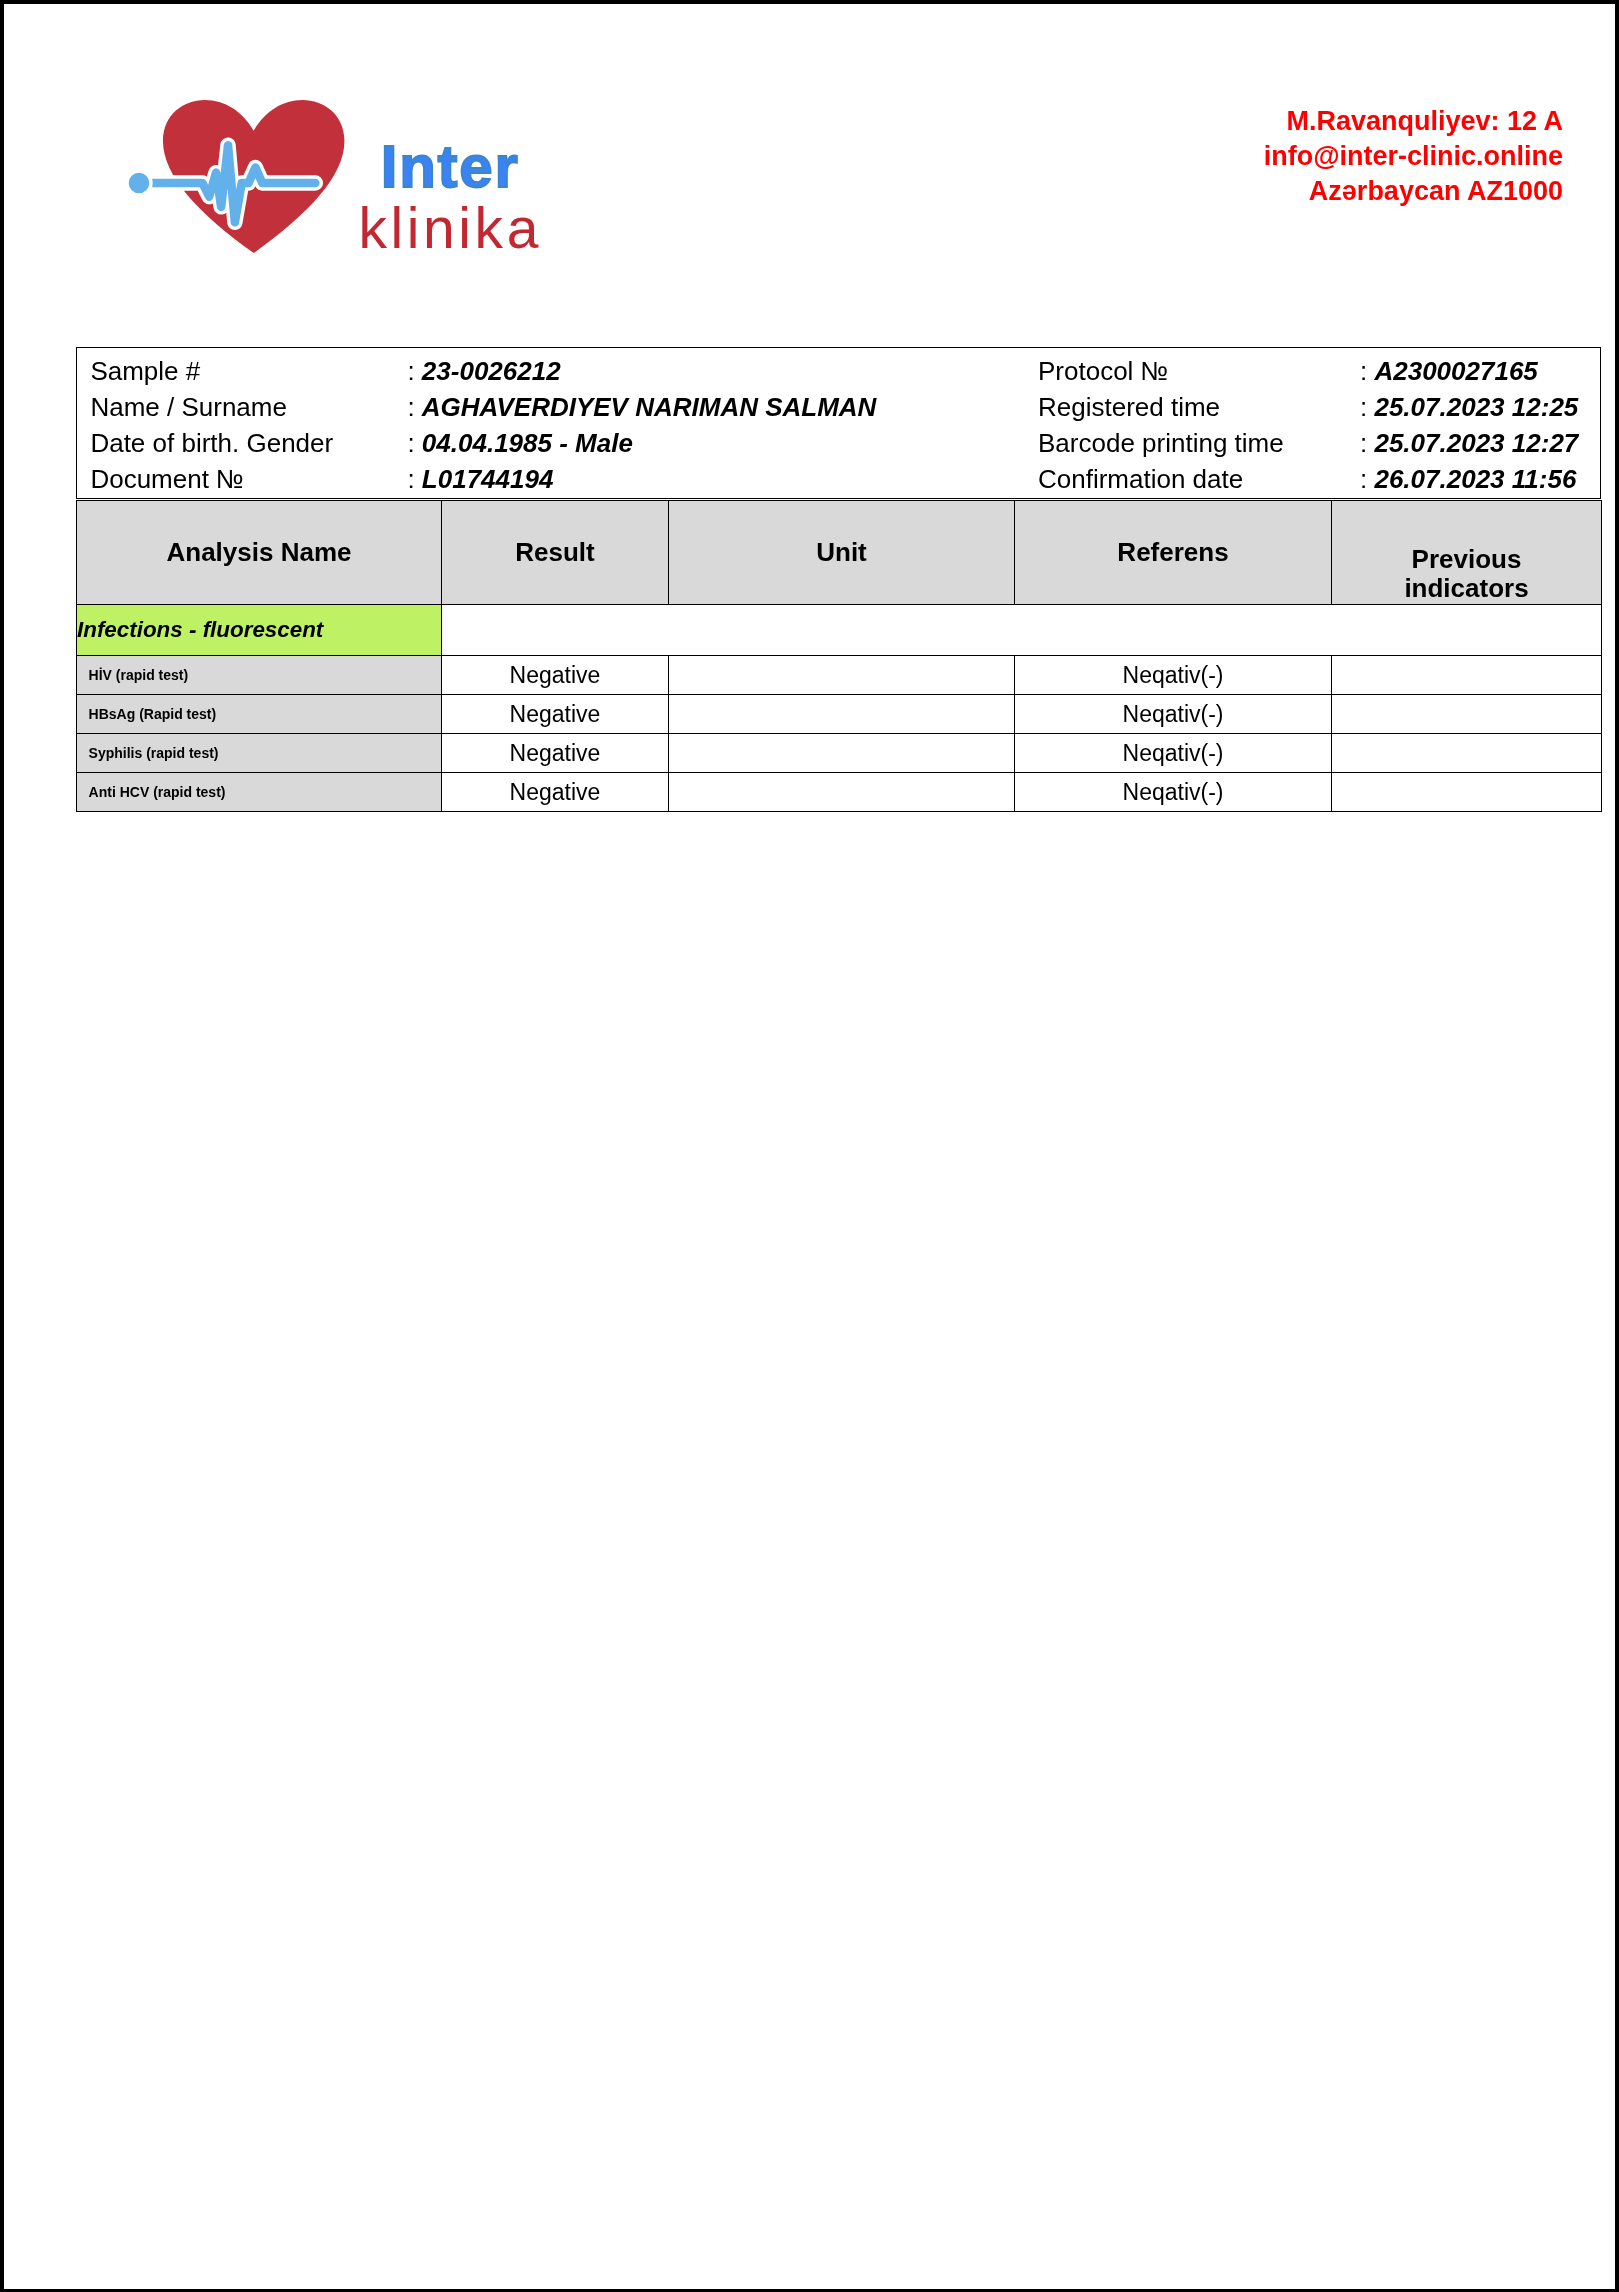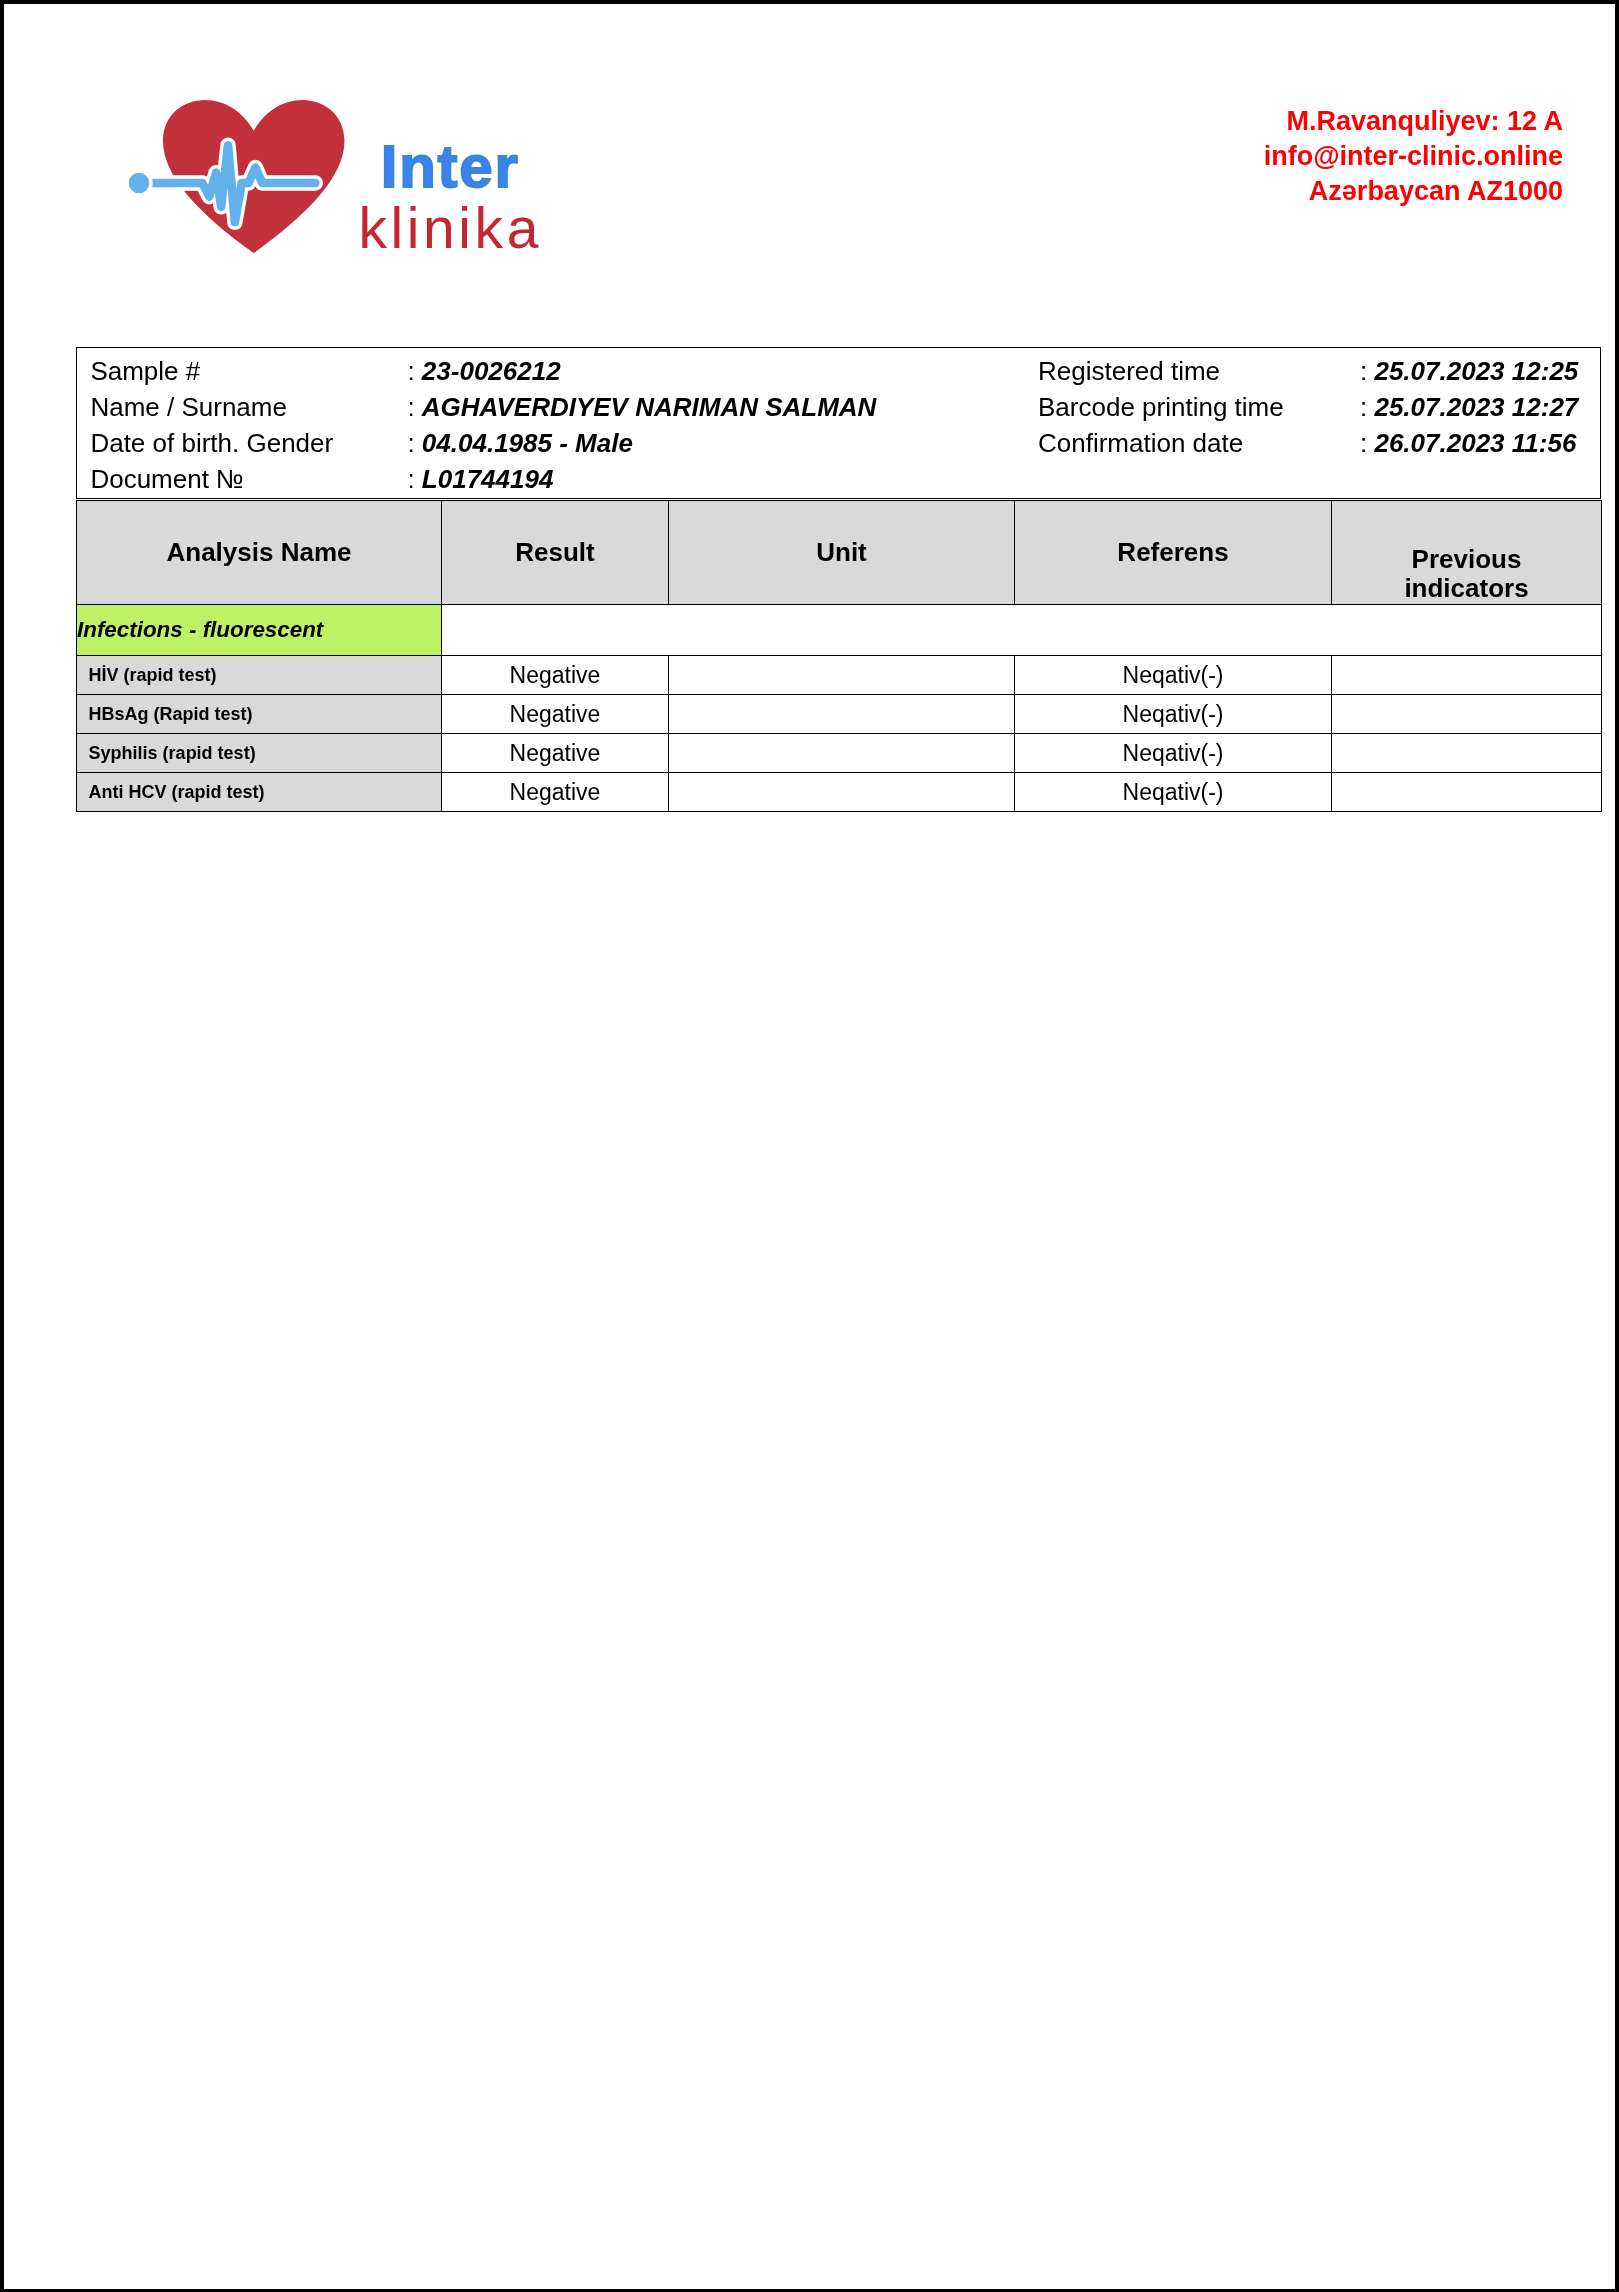--- a/index.html
+++ b/index.html
@@ -36,21 +36,21 @@
   table.results { position:absolute; left:76px; top:500px; width:1525px;
                   border-collapse:collapse; table-layout:fixed; }
   table.results th, table.results td { border:1.8px solid #000; }
   table.results th { height:86px; background:#d9d9d9; font-size:26px; font-weight:700;
                      text-align:center; vertical-align:middle; }
   th .wrap-narrow { display:inline-block; width:157px; line-height:29px;margin-top:44px; }
   tr.section-row td { height:51px; }
   td.section-cell { background:#bef264; font-weight:700; font-size:22.4px; text-align:left; vertical-align:middle;font-style:italic; }
   td.section-rest { background:#fff; }
   tr.data-row td { height:39px; vertical-align:middle; }
-  td.name-cell { background:#d9d9d9; font-weight:700; font-size:18px; text-align:left; padding-left:11.6px; }
+  td.name-cell { background:#d9d9d9; font-weight:700; font-size:14px; text-align:left; padding-left:11.6px; }
   td.val-cell  { background:#fff; font-size:23px; text-align:center; }
 </style>
 </head>
 <body>
 
 <div class="page">
   <div class="frame"></div>
 
   <div class="logo">
     <div class="heart-wrap">
@@ -86,20 +86,23 @@
         <span class="info-label">Name / Surname</span><span class="info-colon">: </span><span class="info-value">AGHAVERDIYEV NARIMAN SALMAN</span>
       </div>
       <div class="info-row">
         <span class="info-label">Date of birth. Gender</span><span class="info-colon">: </span><span class="info-value">04.04.1985 - Male</span>
       </div>
       <div class="info-row">
         <span class="info-label">Document №</span><span class="info-colon">: </span><span class="info-value">L01744194</span>
       </div>
     </div>
     <div class="info-col right">
+      <div class="info-row">
+        <span class="info-label">Protocol №</span><span class="info-colon">: </span><span class="info-value">A2300027165</span>
+      </div>
       <div class="info-row">
         <span class="info-label">Registered time</span><span class="info-colon">: </span><span class="info-value">25.07.2023 12:25</span>
       </div>
       <div class="info-row">
         <span class="info-label">Barcode printing time</span><span class="info-colon">: </span><span class="info-value">25.07.2023 12:27</span>
       </div>
       <div class="info-row">
         <span class="info-label">Confirmation date</span><span class="info-colon">: </span><span class="info-value">26.07.2023 11:56</span>
       </div>
     </div>

